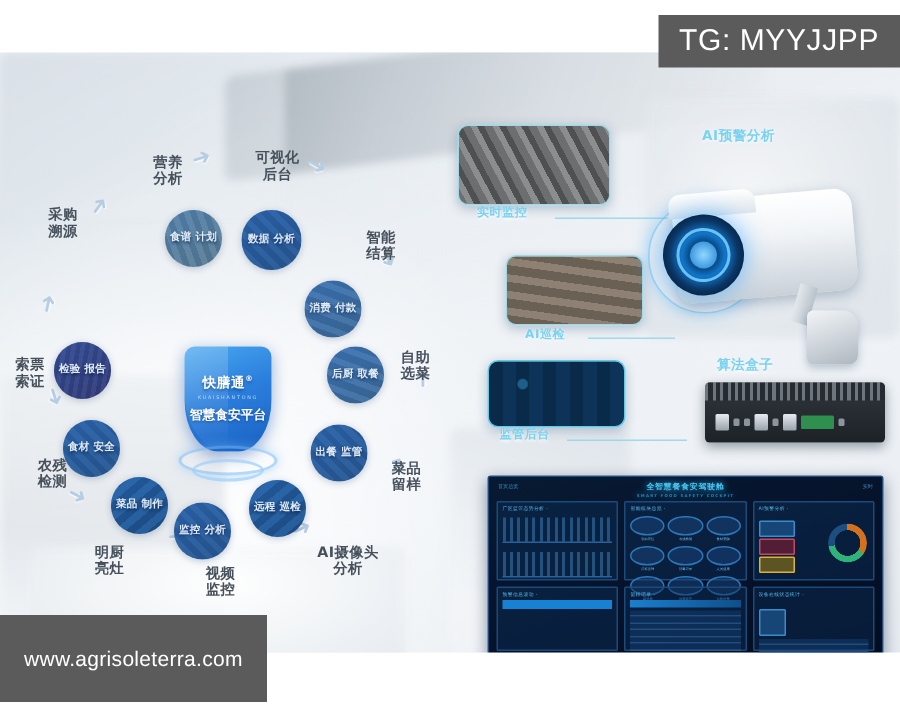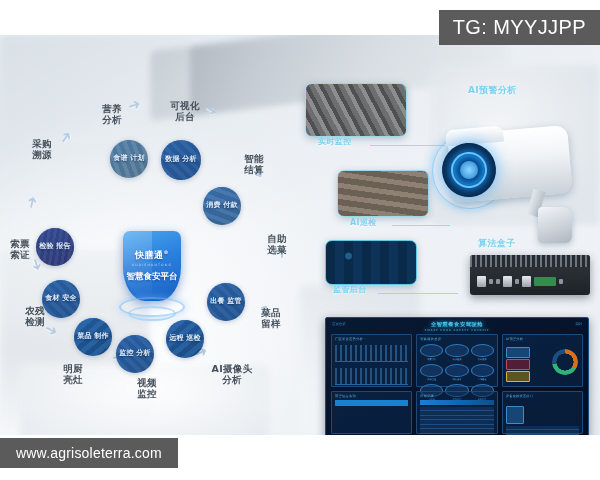--- a/index.html
+++ b/index.html
@@ -195,21 +195,21 @@
 
   
   .tag{
     position:absolute;right:0;top:10px;
     background:#5b5b5b;color:#fff;font-size:20px;letter-spacing:.4px;
     padding:6px 14px;font-family:"Liberation Sans",sans-serif;
   }
   .wm{
     position:absolute;left:0;bottom:12px;
     background:#5b5b5b;color:#fff;font-size:14px;letter-spacing:.2px;
-    padding:7px 16px;font-family:"Liberation Sans",sans-serif;
+    padding:21px 16px;font-family:"Liberation Sans",sans-serif;
   }
 </style>
 </head>
 <body>
 
 <div id="stage">
 
   <div class="photo">
 
     <div class="bg-ghost g1"></div>
@@ -248,20 +248,24 @@
     <div class="lbl" style="left:160px;top:65px;width:50px;">可视化
 后台</div>
 
     <div class="node tex-d" style="left:203px;top:152px;width:38px;height:38px;">
       <span class="ntx">消费
 付款</span>
     </div>
     <div class="lbl" style="left:232px;top:118px;width:44px;">智能
 结算</div>
 
+    <div class="node tex-d" style="left:218px;top:196px;width:38px;height:38px;">
+      <span class="ntx">后厨
+取餐</span>
+    </div>
     <div class="lbl" style="left:256px;top:198px;width:42px;">自助
 选菜</div>
 
     <div class="node tex-a" style="left:207px;top:248px;width:38px;height:38px;">
       <span class="ntx">出餐
 监管</span>
     </div>
     <div class="lbl" style="left:250px;top:272px;width:42px;">菜品
 留样</div>
 

